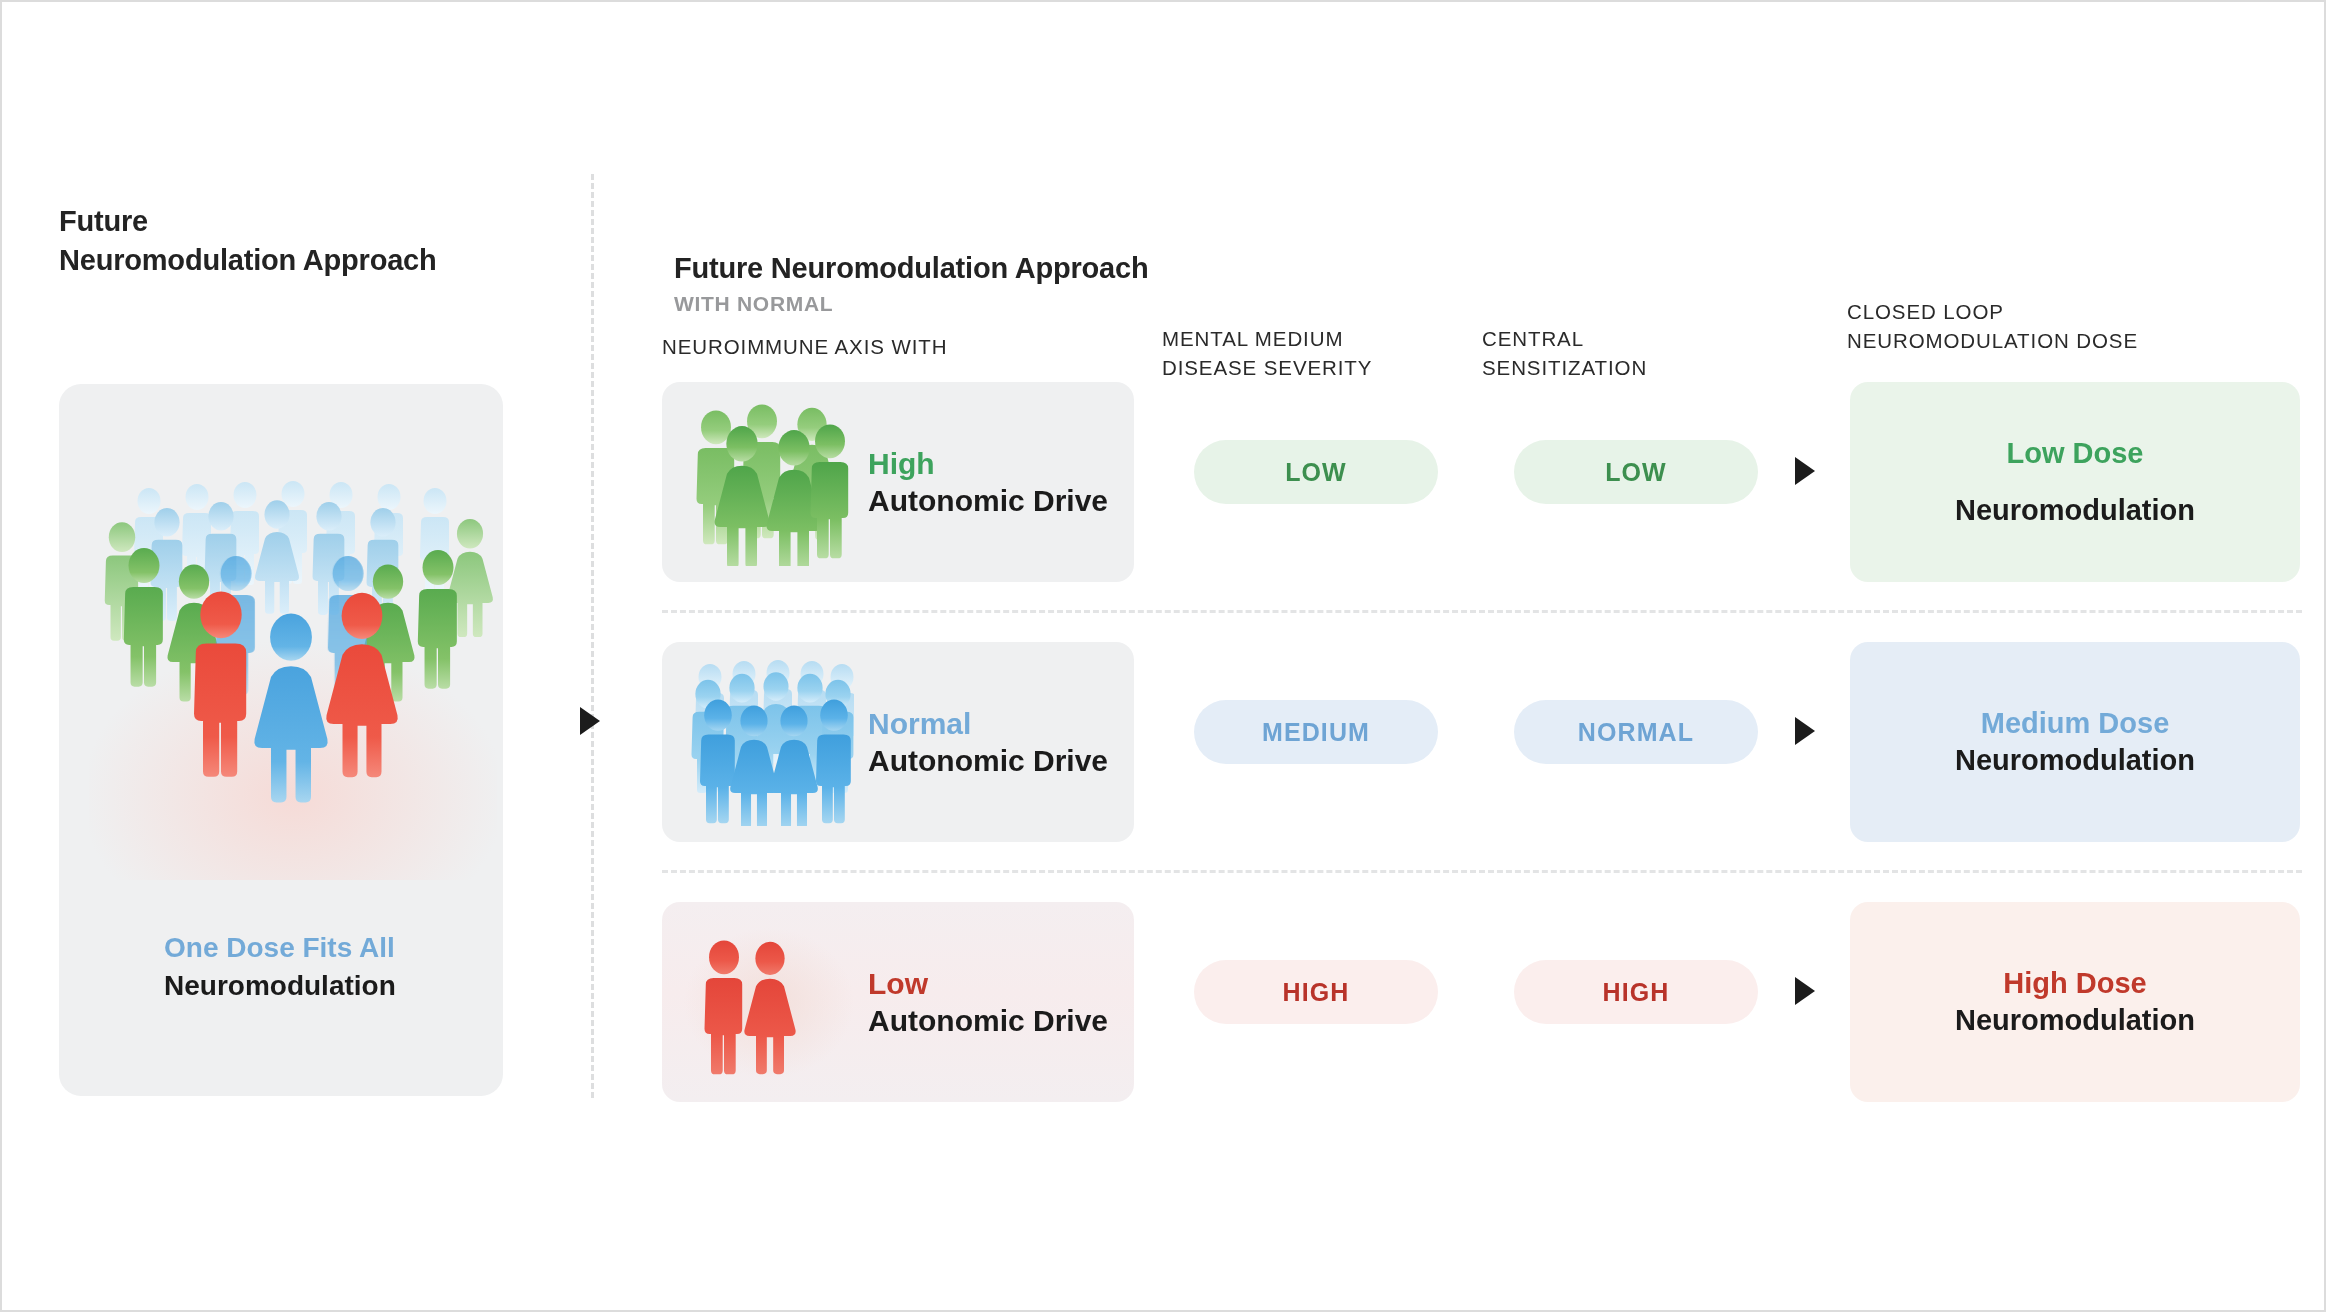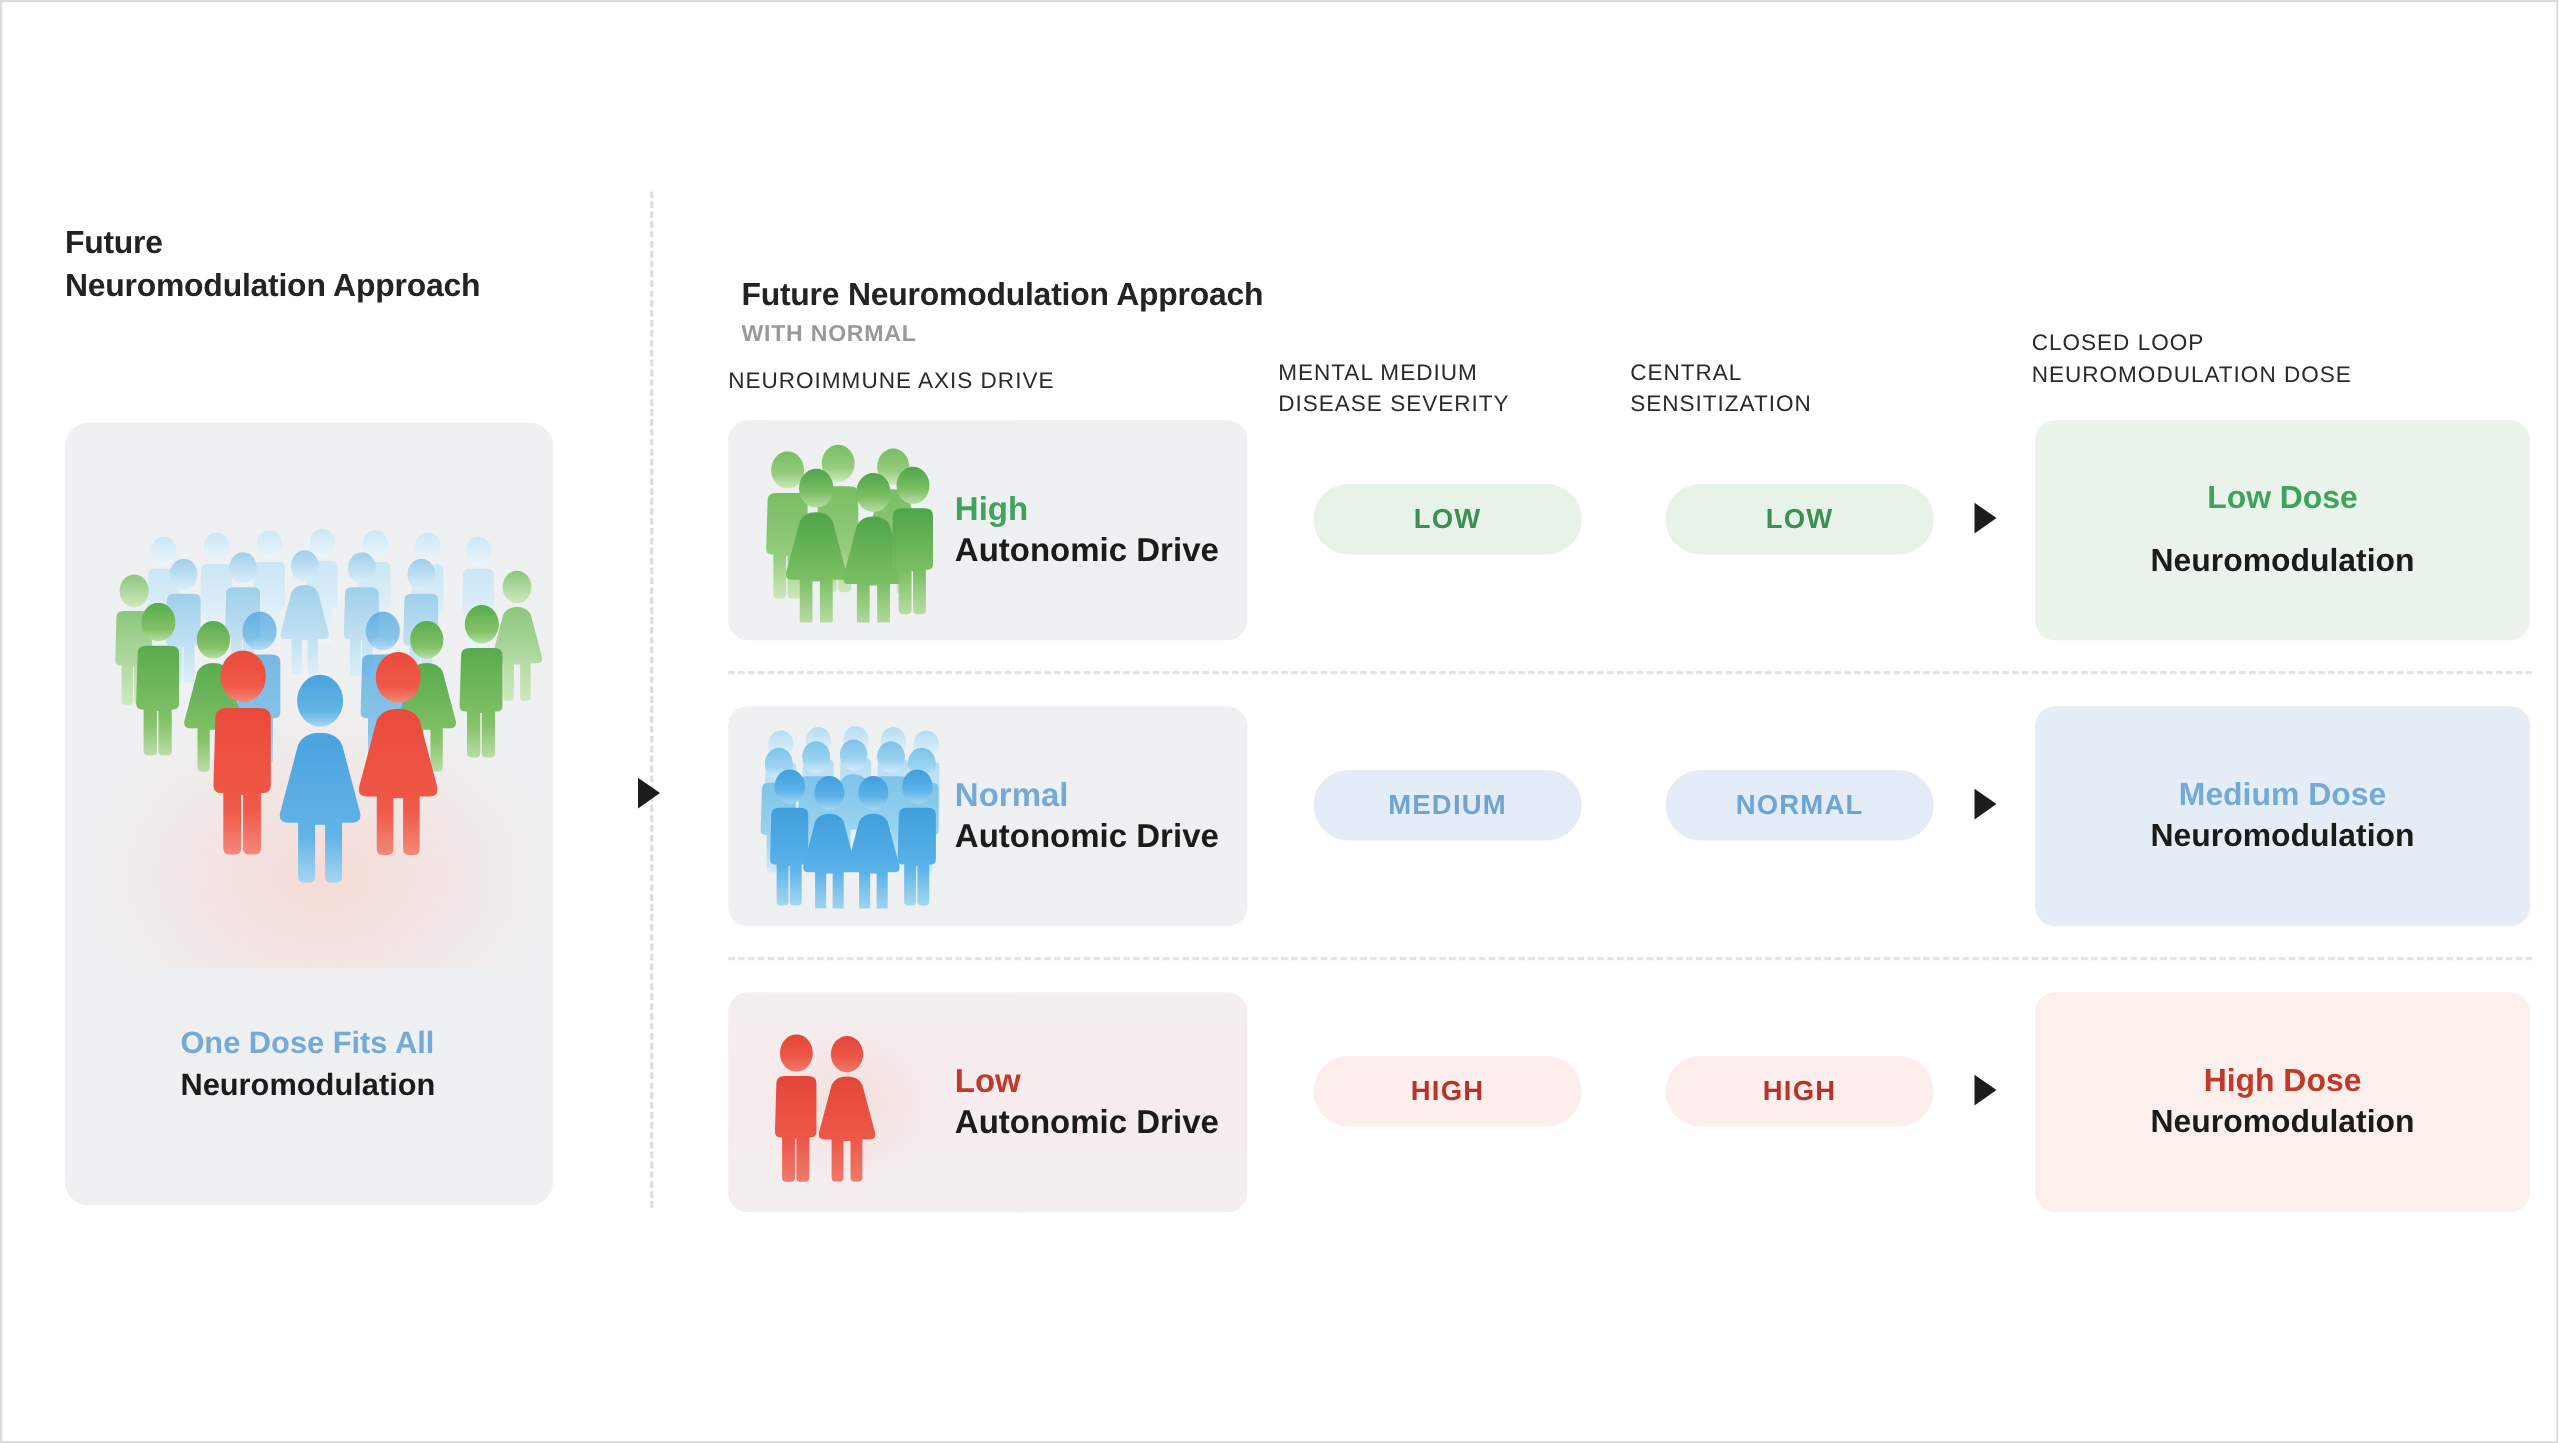--- a/index.html
+++ b/index.html
@@ -367,21 +367,21 @@
   </div>
 
   <div id="v-divider"></div>
   <div id="flow-arrow"></div>
 
   <div id="right-header">
     <div id="future-title">Future Neuromodulation Approach</div>
     <div id="future-sub">WITH NORMAL</div>
   </div>
 
-  <div class="col-head" id="head-axis">NEUROIMMUNE AXIS DRIVE</div>
+  <div class="col-head" id="head-axis">NEUROIMMUNE AXIS WITH</div>
 
   <div class="col-head" id="head-mhds">
     <div>MENTAL MEDIUM</div>
     <div>DISEASE SEVERITY</div>
   </div>
 
   <div class="col-head" id="head-cs">
     <div>CENTRAL</div>
     <div>SENSITIZATION</div>
   </div>

